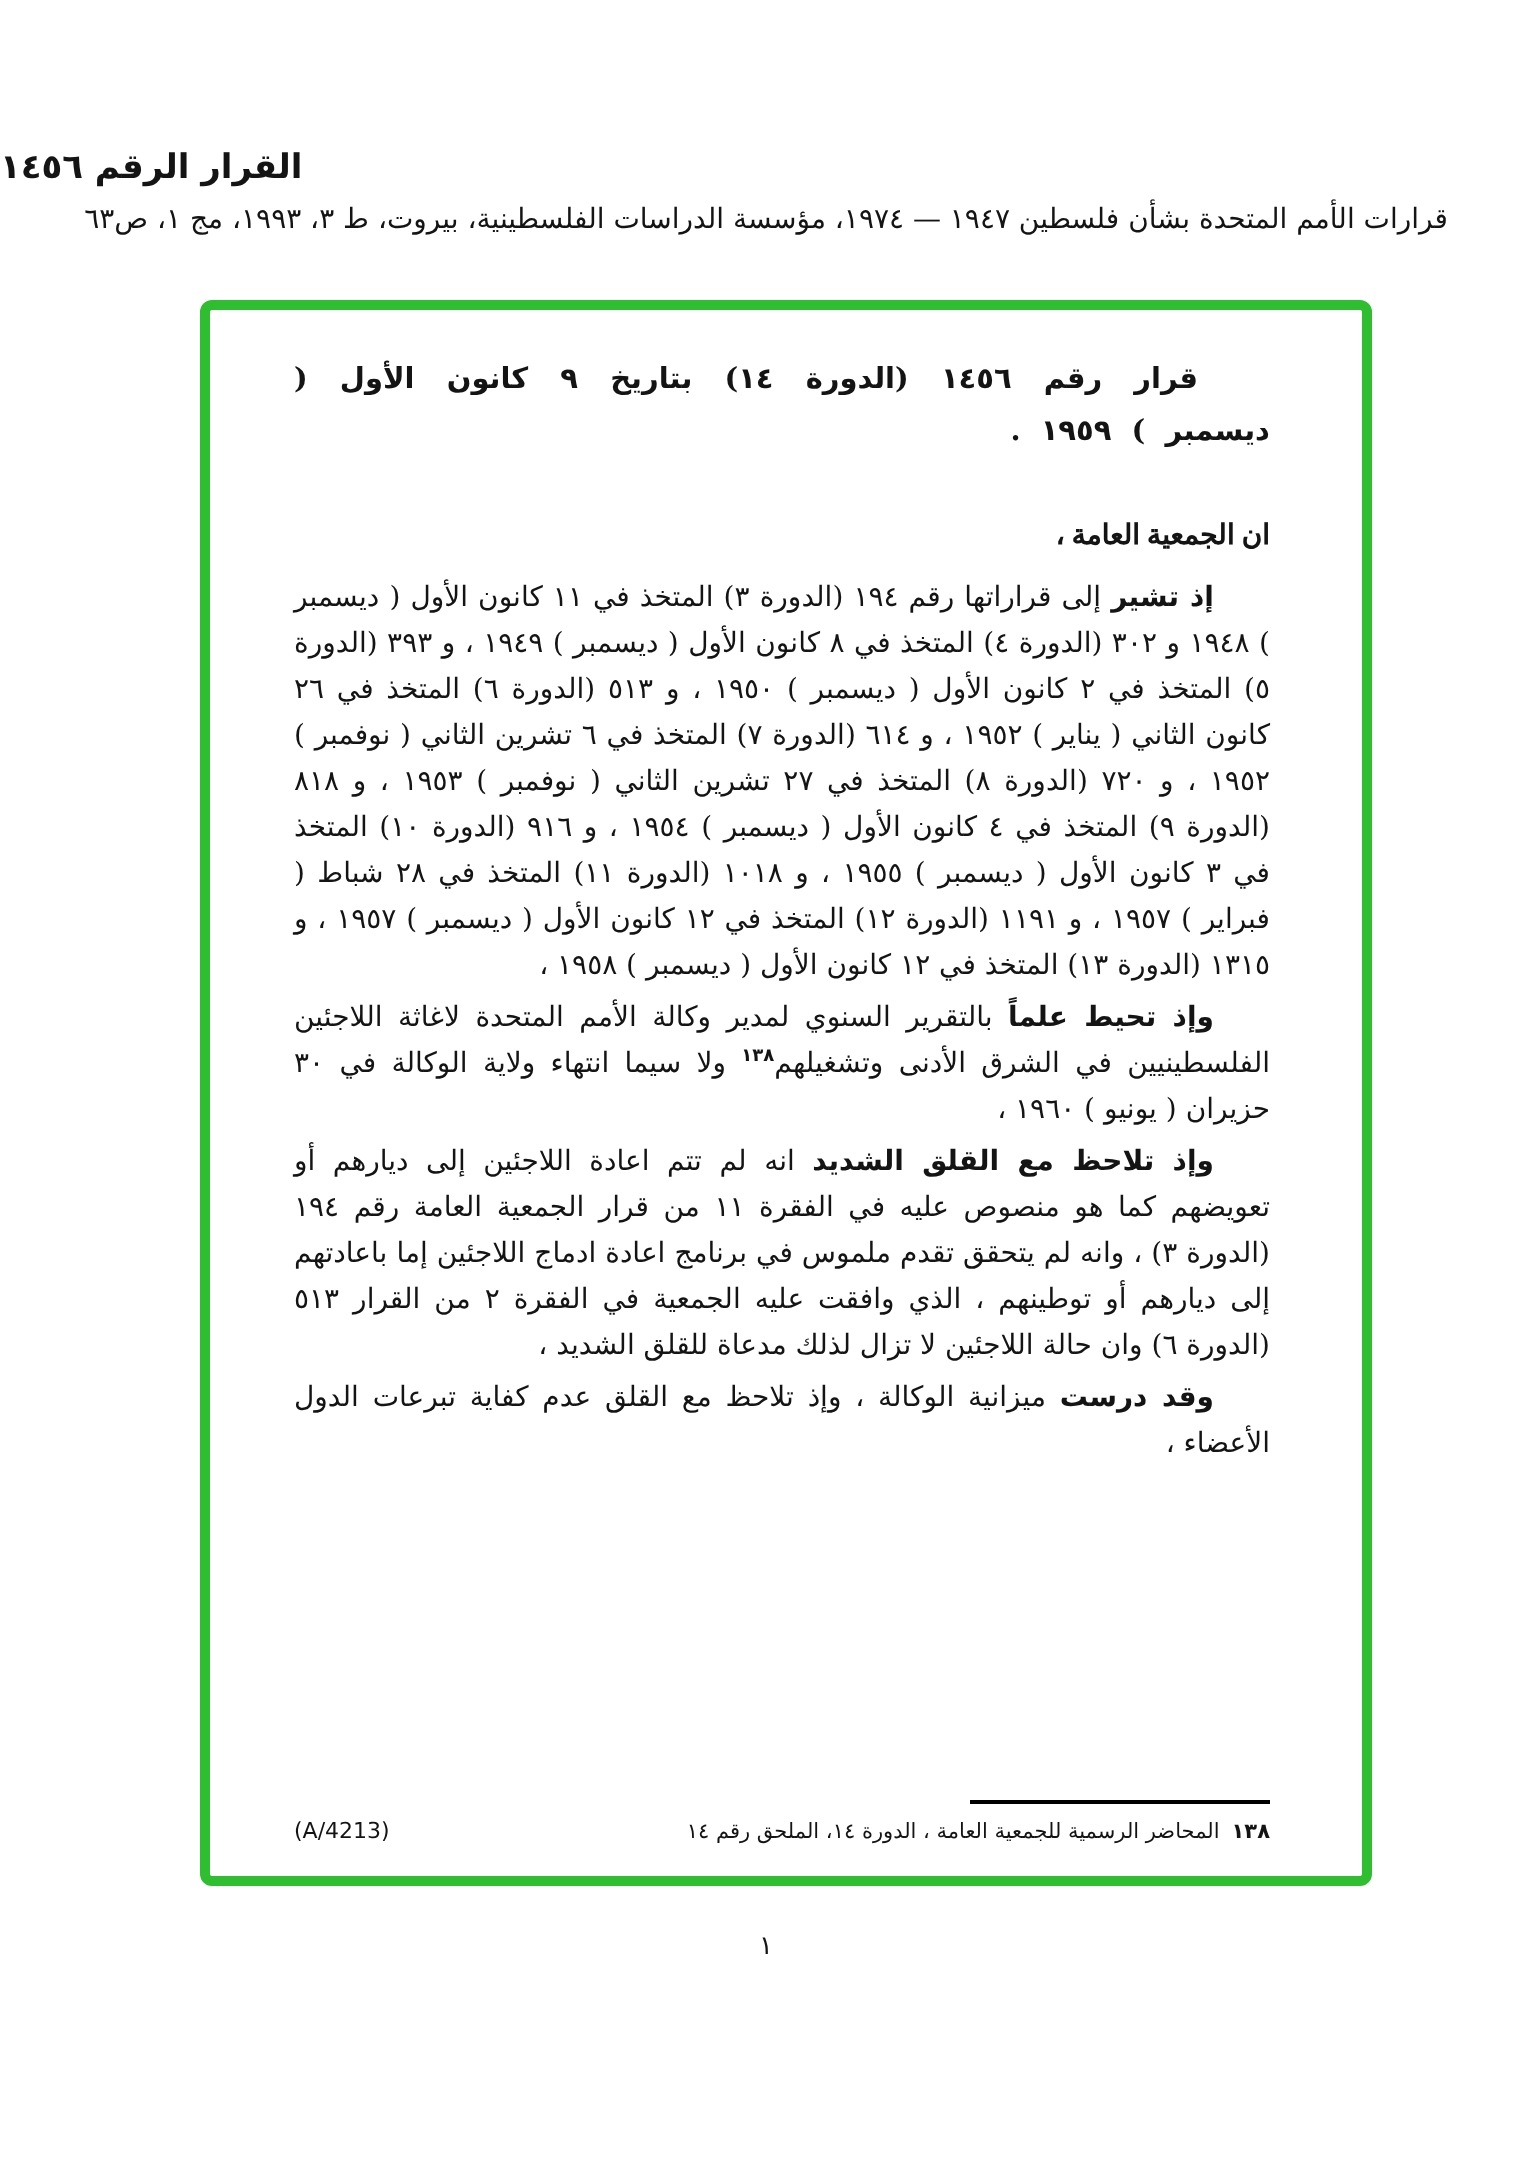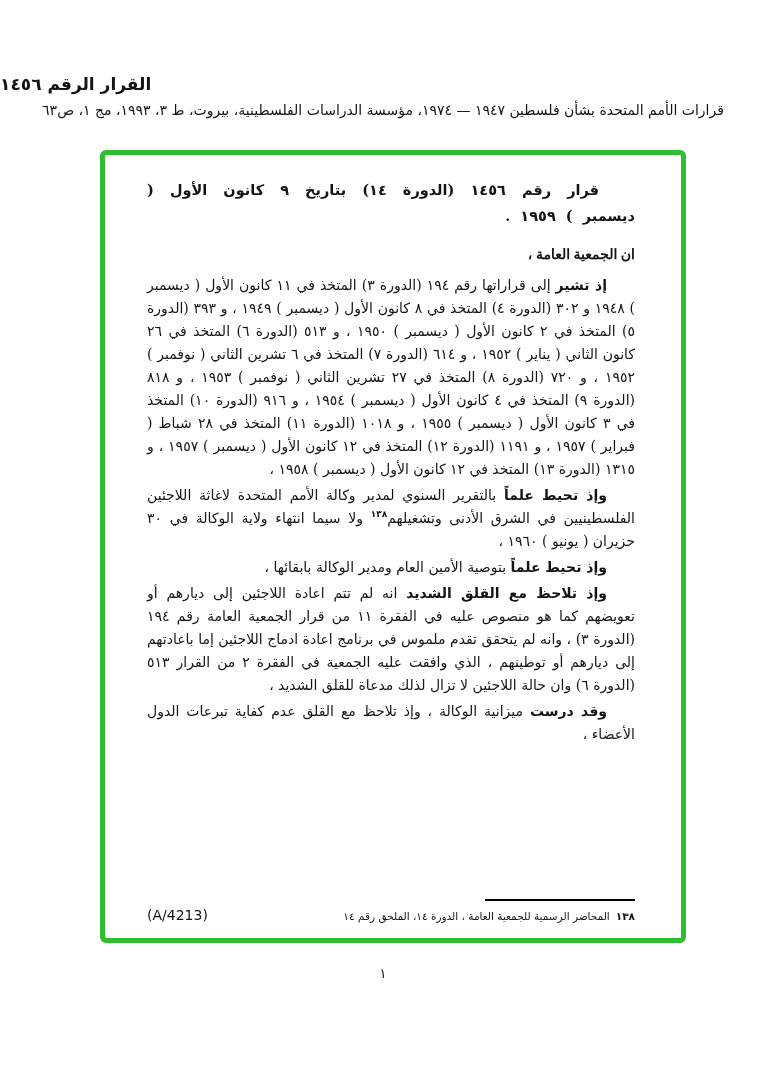--- a/index.html
+++ b/index.html
@@ -41,21 +41,21 @@
     overflow: hidden;
     background: #ffffff;
   }
   .res-title {
     font-weight: bold;
     font-size: 14.5px;
     line-height: 26px;
     text-align: justify;
     text-indent: 36px;
     word-spacing: 5px;
-    margin-bottom: 14px;
+    margin-bottom: 28px;
   }
   .res-subtitle {
     font-weight: bold;
     font-size: 14px;
     line-height: 24px;
     padding-right: 56px;
     margin-bottom: 14px;
   }
   .opening {
     font-weight: bold;
@@ -92,21 +92,21 @@
     display: flex;
     justify-content: space-between;
     align-items: baseline;
     font-size: 10.5px;
     line-height: 16px;
   }
   .fn-marker { font-weight: bold; margin-left: 6px; }
   .fn-ref-code {
     direction: ltr;
     font-family: "DejaVu Sans", sans-serif;
-    font-size: 14px;
+    font-size: 11px;
   }
   .page-number {
     position: absolute;
     top: 966px; left: 0; width: 100%;
     text-align: center;
     font-size: 13px;
     direction: rtl;
   }
 </style>
 </head>
@@ -119,21 +119,20 @@
 
   <p class="res-title">قرار رقم ١٤٥٦ (الدورة ١٤) بتاريخ ٩ كانون الأول ( ديسمبر ) ١٩٥٩ .</p>
 
 
   <p class="opening">ان الجمعية العامة ،</p>
 
   <p class="para"><span class="bold">إذ تشير</span> <span>إلى قراراتها رقم ١٩٤ (الدورة ٣) المتخذ في ١١ كانون الأول ( ديسمبر ) ١٩٤٨ و ٣٠٢ (الدورة ٤) المتخذ في ٨ كانون الأول ( ديسمبر ) ١٩٤٩ ، و ٣٩٣ (الدورة ٥) المتخذ في ٢ كانون الأول ( ديسمبر ) ١٩٥٠ ، و ٥١٣ (الدورة ٦) المتخذ في ٢٦ كانون الثاني ( يناير ) ١٩٥٢ ، و ٦١٤ (الدورة ٧) المتخذ في ٦ تشرين الثاني ( نوفمبر ) ١٩٥٢ ، و ٧٢٠ (الدورة ٨) المتخذ في ٢٧ تشرين الثاني ( نوفمبر ) ١٩٥٣ ، و ٨١٨ (الدورة ٩) المتخذ في ٤ كانون الأول ( ديسمبر ) ١٩٥٤ ، و ٩١٦ (الدورة ١٠) المتخذ في ٣ كانون الأول ( ديسمبر ) ١٩٥٥ ، و ١٠١٨ (الدورة ١١) المتخذ في ٢٨ شباط ( فبراير ) ١٩٥٧ ، و ١١٩١ (الدورة ١٢) المتخذ في ١٢ كانون الأول ( ديسمبر ) ١٩٥٧ ، و ١٣١٥ (الدورة ١٣) المتخذ في ١٢ كانون الأول ( ديسمبر ) ١٩٥٨ ،</span></p>
 
   <p class="para"><span class="bold">وإذ تحيط علماً</span> <span>بالتقرير السنوي لمدير وكالة الأمم المتحدة لاغاثة اللاجئين الفلسطينيين في الشرق الأدنى وتشغيلهم</span><sup class="fnref">١٣٨</sup> <span>ولا سيما انتهاء ولاية الوكالة في ٣٠ حزيران ( يونيو ) ١٩٦٠ ،</span></p>
 
-  <p class="para"><span class="bold">وإذ تحيط علماً</span> <span>بتوصية الأمين العام ومدير الوكالة بابقائها ،</span></p>
 
   <p class="para"><span class="bold">وإذ تلاحظ مع القلق الشديد</span> <span>انه لم تتم اعادة اللاجئين إلى ديارهم أو تعويضهم كما هو منصوص عليه في الفقرة ١١ من قرار الجمعية العامة رقم ١٩٤ (الدورة ٣) ، وانه لم يتحقق تقدم ملموس في برنامج اعادة ادماج اللاجئين إما باعادتهم إلى ديارهم أو توطينهم ، الذي وافقت عليه الجمعية في الفقرة ٢ من القرار ٥١٣ (الدورة ٦) وان حالة اللاجئين لا تزال لذلك مدعاة للقلق الشديد ،</span></p>
 
   <p class="para"><span class="bold">وقد درست</span> <span>ميزانية الوكالة ، وإذ تلاحظ مع القلق عدم كفاية تبرعات الدول الأعضاء ،</span></p>
 
   <div class="footnote">
     <div class="fn-rule"></div>
     <div class="fn-line">
       <span><span class="fn-marker">١٣٨</span><span>المحاضر الرسمية للجمعية العامة ، الدورة ١٤، الملحق رقم ١٤</span></span>
       <span class="fn-ref-code">(A/4213)</span>

